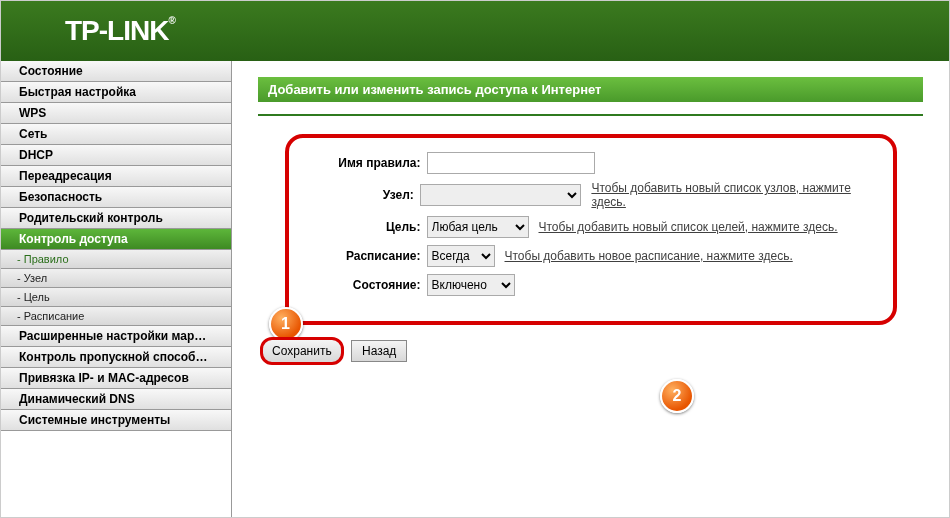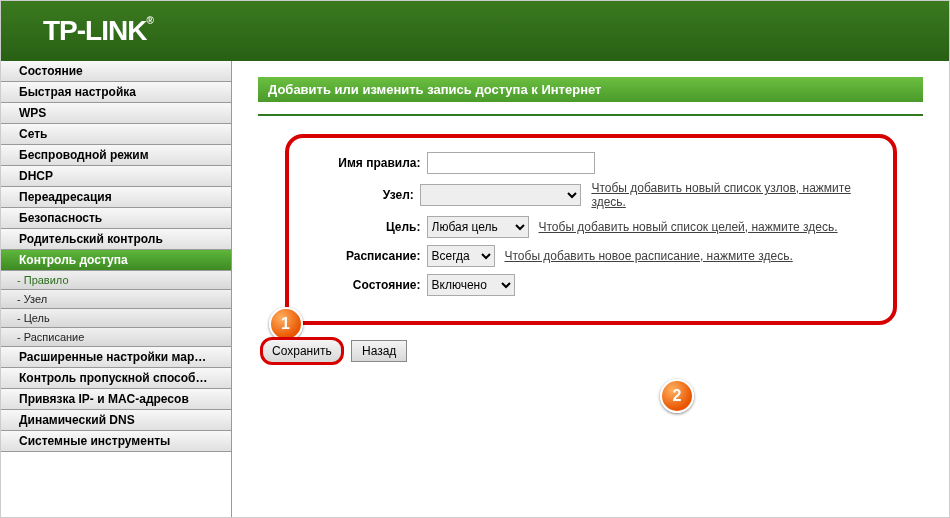--- a/index.html
+++ b/index.html
@@ -1,17 +1,17 @@
 <!DOCTYPE html>
 <html><head>
 <meta charset="utf-8">
 <style>
 html,body{margin:0;padding:0;font-family:Arial,Helvetica,sans-serif;font-size:12px;background:#f0f0f0}
 .page{width:950px;height:518px;margin:0 auto;background:#fff;position:relative;border:1px solid #ccc;box-shadow:0 0 4px rgba(0,0,0,.2);box-sizing:border-box;overflow:hidden}
-.hdr{height:60px;background:linear-gradient(#3b7a1f,#286014);display:flex;align-items:center;padding-left:42px}
+.hdr{height:60px;background:linear-gradient(#3b7a1f,#286014);display:flex;align-items:center;padding-left:64px}
 .logo{color:#fff;font-size:28px;font-weight:bold;letter-spacing:-1px;font-family:Arial,sans-serif}
 .logo sup{font-size:10px;vertical-align:top}
 .body{display:flex;height:calc(100% - 60px)}
 .sidebar{width:230px;background:#fff;border-right:1px solid #999;overflow:hidden}
 .menu-item{background:linear-gradient(#f8f8f8,#e0e0e0);border-bottom:1px solid #999;padding:3px 18px;font-size:12px;color:#000;font-weight:bold;cursor:pointer;white-space:nowrap;overflow:hidden;text-overflow:ellipsis}
 .menu-item.active-parent{background:linear-gradient(#5db63a,#3e8a23);color:#fff}
 .sub-item{background:linear-gradient(#f0f0f0,#d8d8d8);border-bottom:1px solid #999;padding:3px 8px 3px 16px;font-size:11px;color:#222;font-weight:normal;cursor:pointer}
 .sub-item.active{color:#2a6e1a}
 .content{flex:1;padding:16px 26px;position:relative}
 .title-bar{background:linear-gradient(#6bbf3f,#4a9a2b);color:#fff;font-weight:bold;padding:5px 10px;font-size:13px}
@@ -39,21 +39,20 @@
 <div class="page">
   <div class="hdr">
     <div class="logo"><span>TP-LINK</span><sup>®</sup></div>
   </div>
   <div class="body">
     <div class="sidebar" id="sidebar">
         <div class="menu-item">Состояние</div>
         <div class="menu-item">Быстрая настройка</div>
         <div class="menu-item">WPS</div>
         <div class="menu-item">Сеть</div>
-        <div class="menu-item">Беспроводной режим</div>
         <div class="menu-item">DHCP</div>
         <div class="menu-item">Переадресация</div>
         <div class="menu-item">Безопасность</div>
         <div class="menu-item">Родительский контроль</div>
         <div class="menu-item active-parent">Контроль доступа</div>
         <div class="sub-item active">- Правило</div>
         <div class="sub-item">- Узел</div>
         <div class="sub-item">- Цель</div>
         <div class="sub-item">- Расписание</div>
         <div class="menu-item">Расширенные настройки маршрутизации</div>

